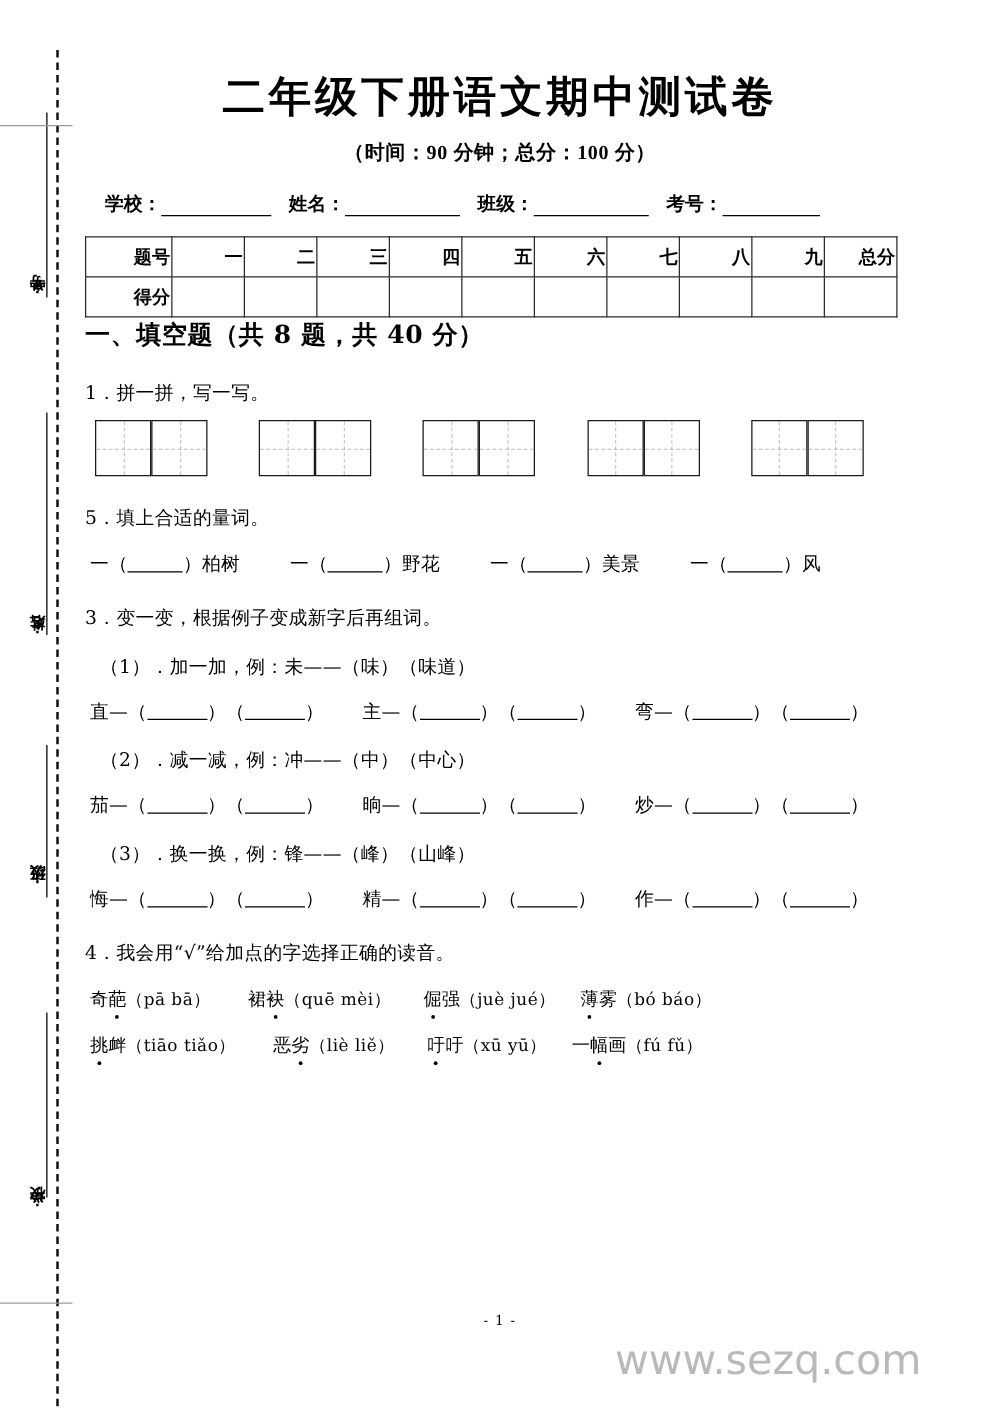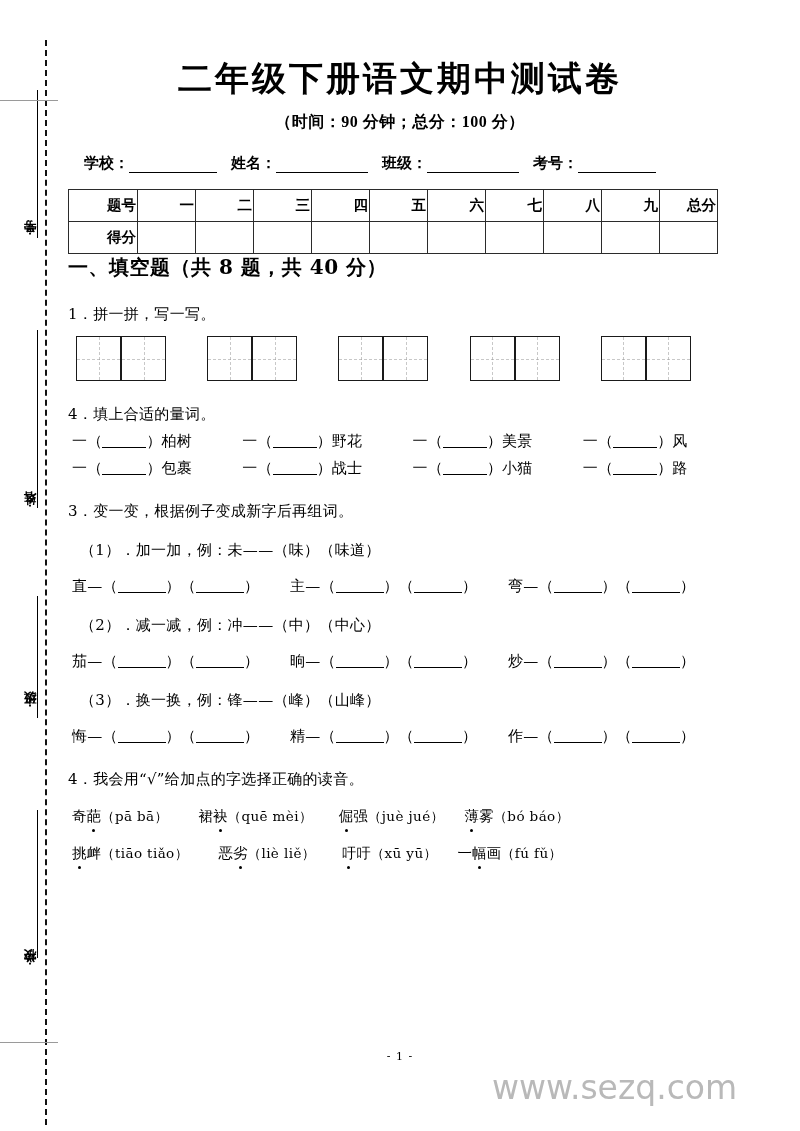--- a/index.html
+++ b/index.html
@@ -180,25 +180,24 @@
     left: 50%; top: 0; bottom: 0;
     border-left: 1px dashed #9c9c9c;
   }
   .tzg::after {
     top: 50%; left: 0; right: 0;
     border-top: 1px dashed #9c9c9c;
   }
 
   
   .mw-row {
-    margin-top: 8px;
+    margin-top: 18px;
     display: flex;
     font-size: 15px;
     padding-left: 4px;
-    gap: 21px;
   }
   .mw-item {
     width: 160px;
     white-space: nowrap;
     letter-spacing: 0.2px;
   }
   .blank-s {
     display: inline-block;
     width: 44px;
     border-bottom: 1.3px solid #000;
@@ -375,35 +374,29 @@
     <div class="tzg-group">
       <div class="tzg"></div>
       <div class="tzg"></div>
     </div>
     <div class="tzg-group">
       <div class="tzg"></div>
       <div class="tzg"></div>
     </div>
   </div>
 
-  <div class="q-title">4．填上合适的量词。</div>
+  <div class="q-title">5．填上合适的量词。</div>
 
   <div class="mw-row">
     <div class="mw-item"><span>一（</span><span class="blank-s"></span><span>）柏树</span></div>
     <div class="mw-item"><span>一（</span><span class="blank-s"></span><span>）野花</span></div>
     <div class="mw-item"><span>一（</span><span class="blank-s"></span><span>）美景</span></div>
     <div class="mw-item"><span>一（</span><span class="blank-s"></span><span>）风</span></div>
   </div>
 
-  <div class="mw-row">
-    <div class="mw-item"><span>一（</span><span class="blank-s"></span><span>）包裹</span></div>
-    <div class="mw-item"><span>一（</span><span class="blank-s"></span><span>）战士</span></div>
-    <div class="mw-item"><span>一（</span><span class="blank-s"></span><span>）小猫</span></div>
-    <div class="mw-item"><span>一（</span><span class="blank-s"></span><span>）路</span></div>
-  </div>
 
   <div class="q-title">3．变一变，根据例子变成新字后再组词。</div>
 
   <div class="q-sub">（1）．加一加，例：未——（味）（味道）</div>
   <div class="ct-row">
     <div class="ct-item"><span>直—（</span><span class="blank-m"></span><span>）（</span><span class="blank-m"></span><span>）</span></div>
     <div class="ct-item"><span>主—（</span><span class="blank-m"></span><span>）（</span><span class="blank-m"></span><span>）</span></div>
     <div class="ct-item"><span>弯—（</span><span class="blank-m"></span><span>）（</span><span class="blank-m"></span><span>）</span></div>
   </div>
 

